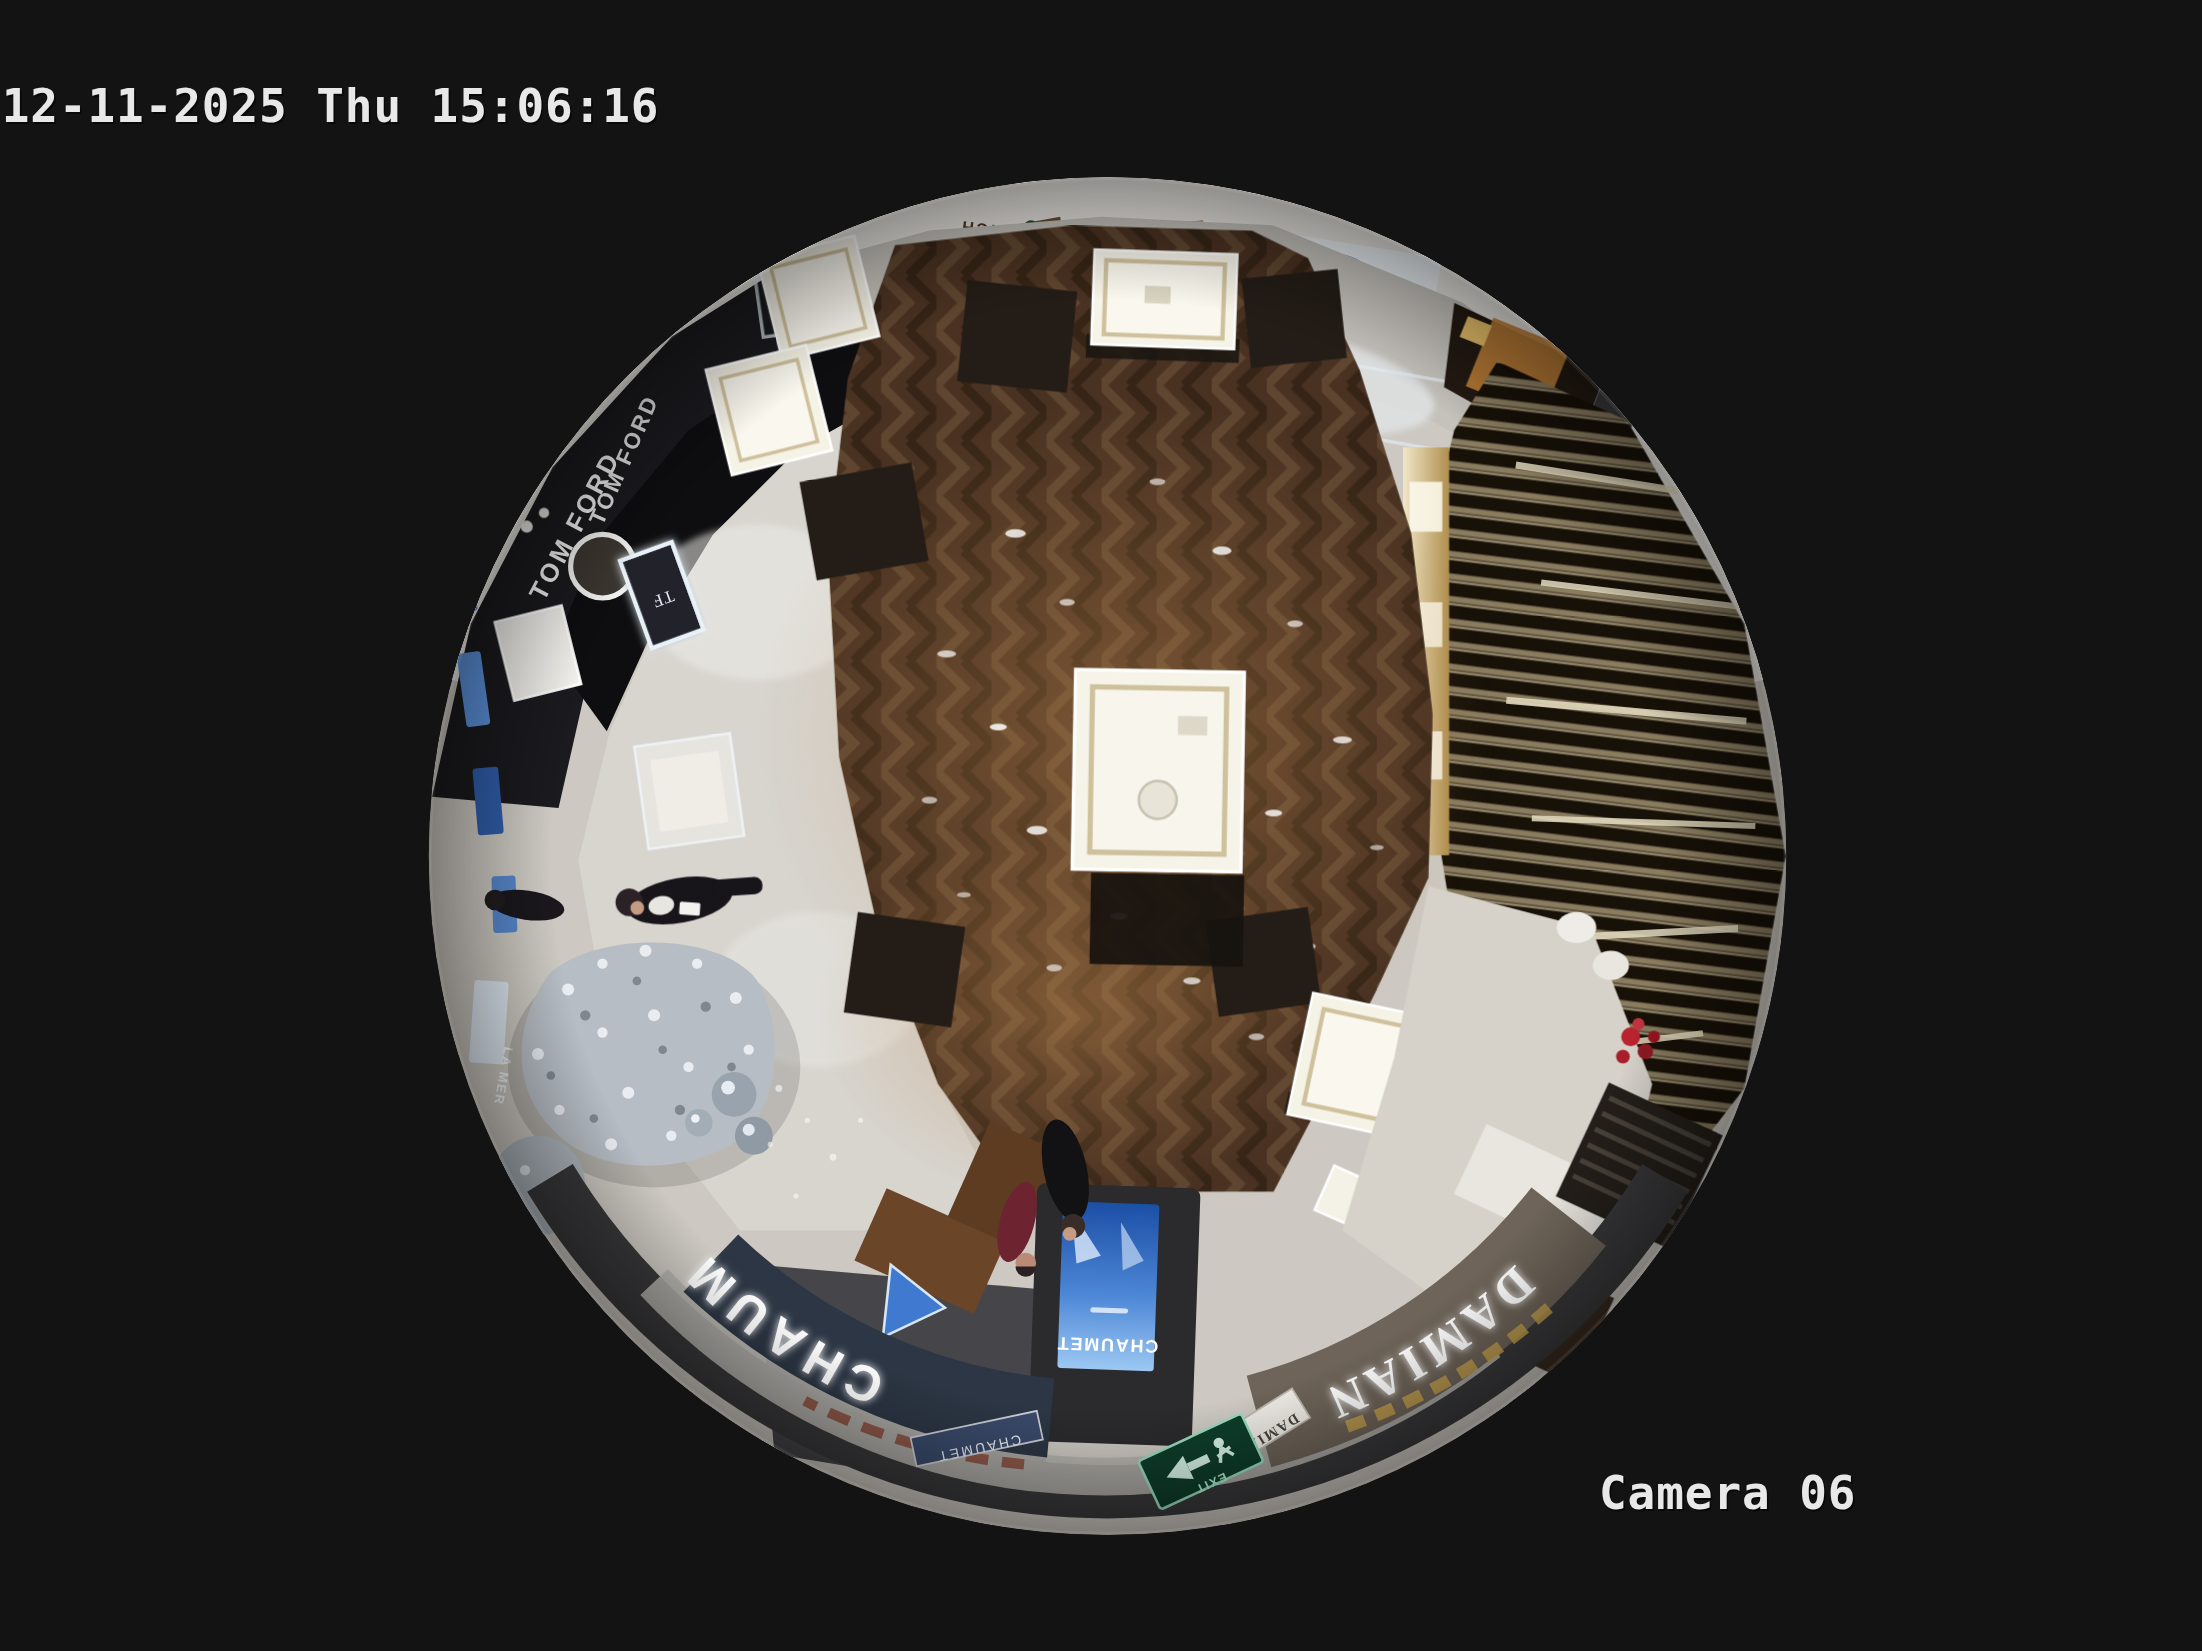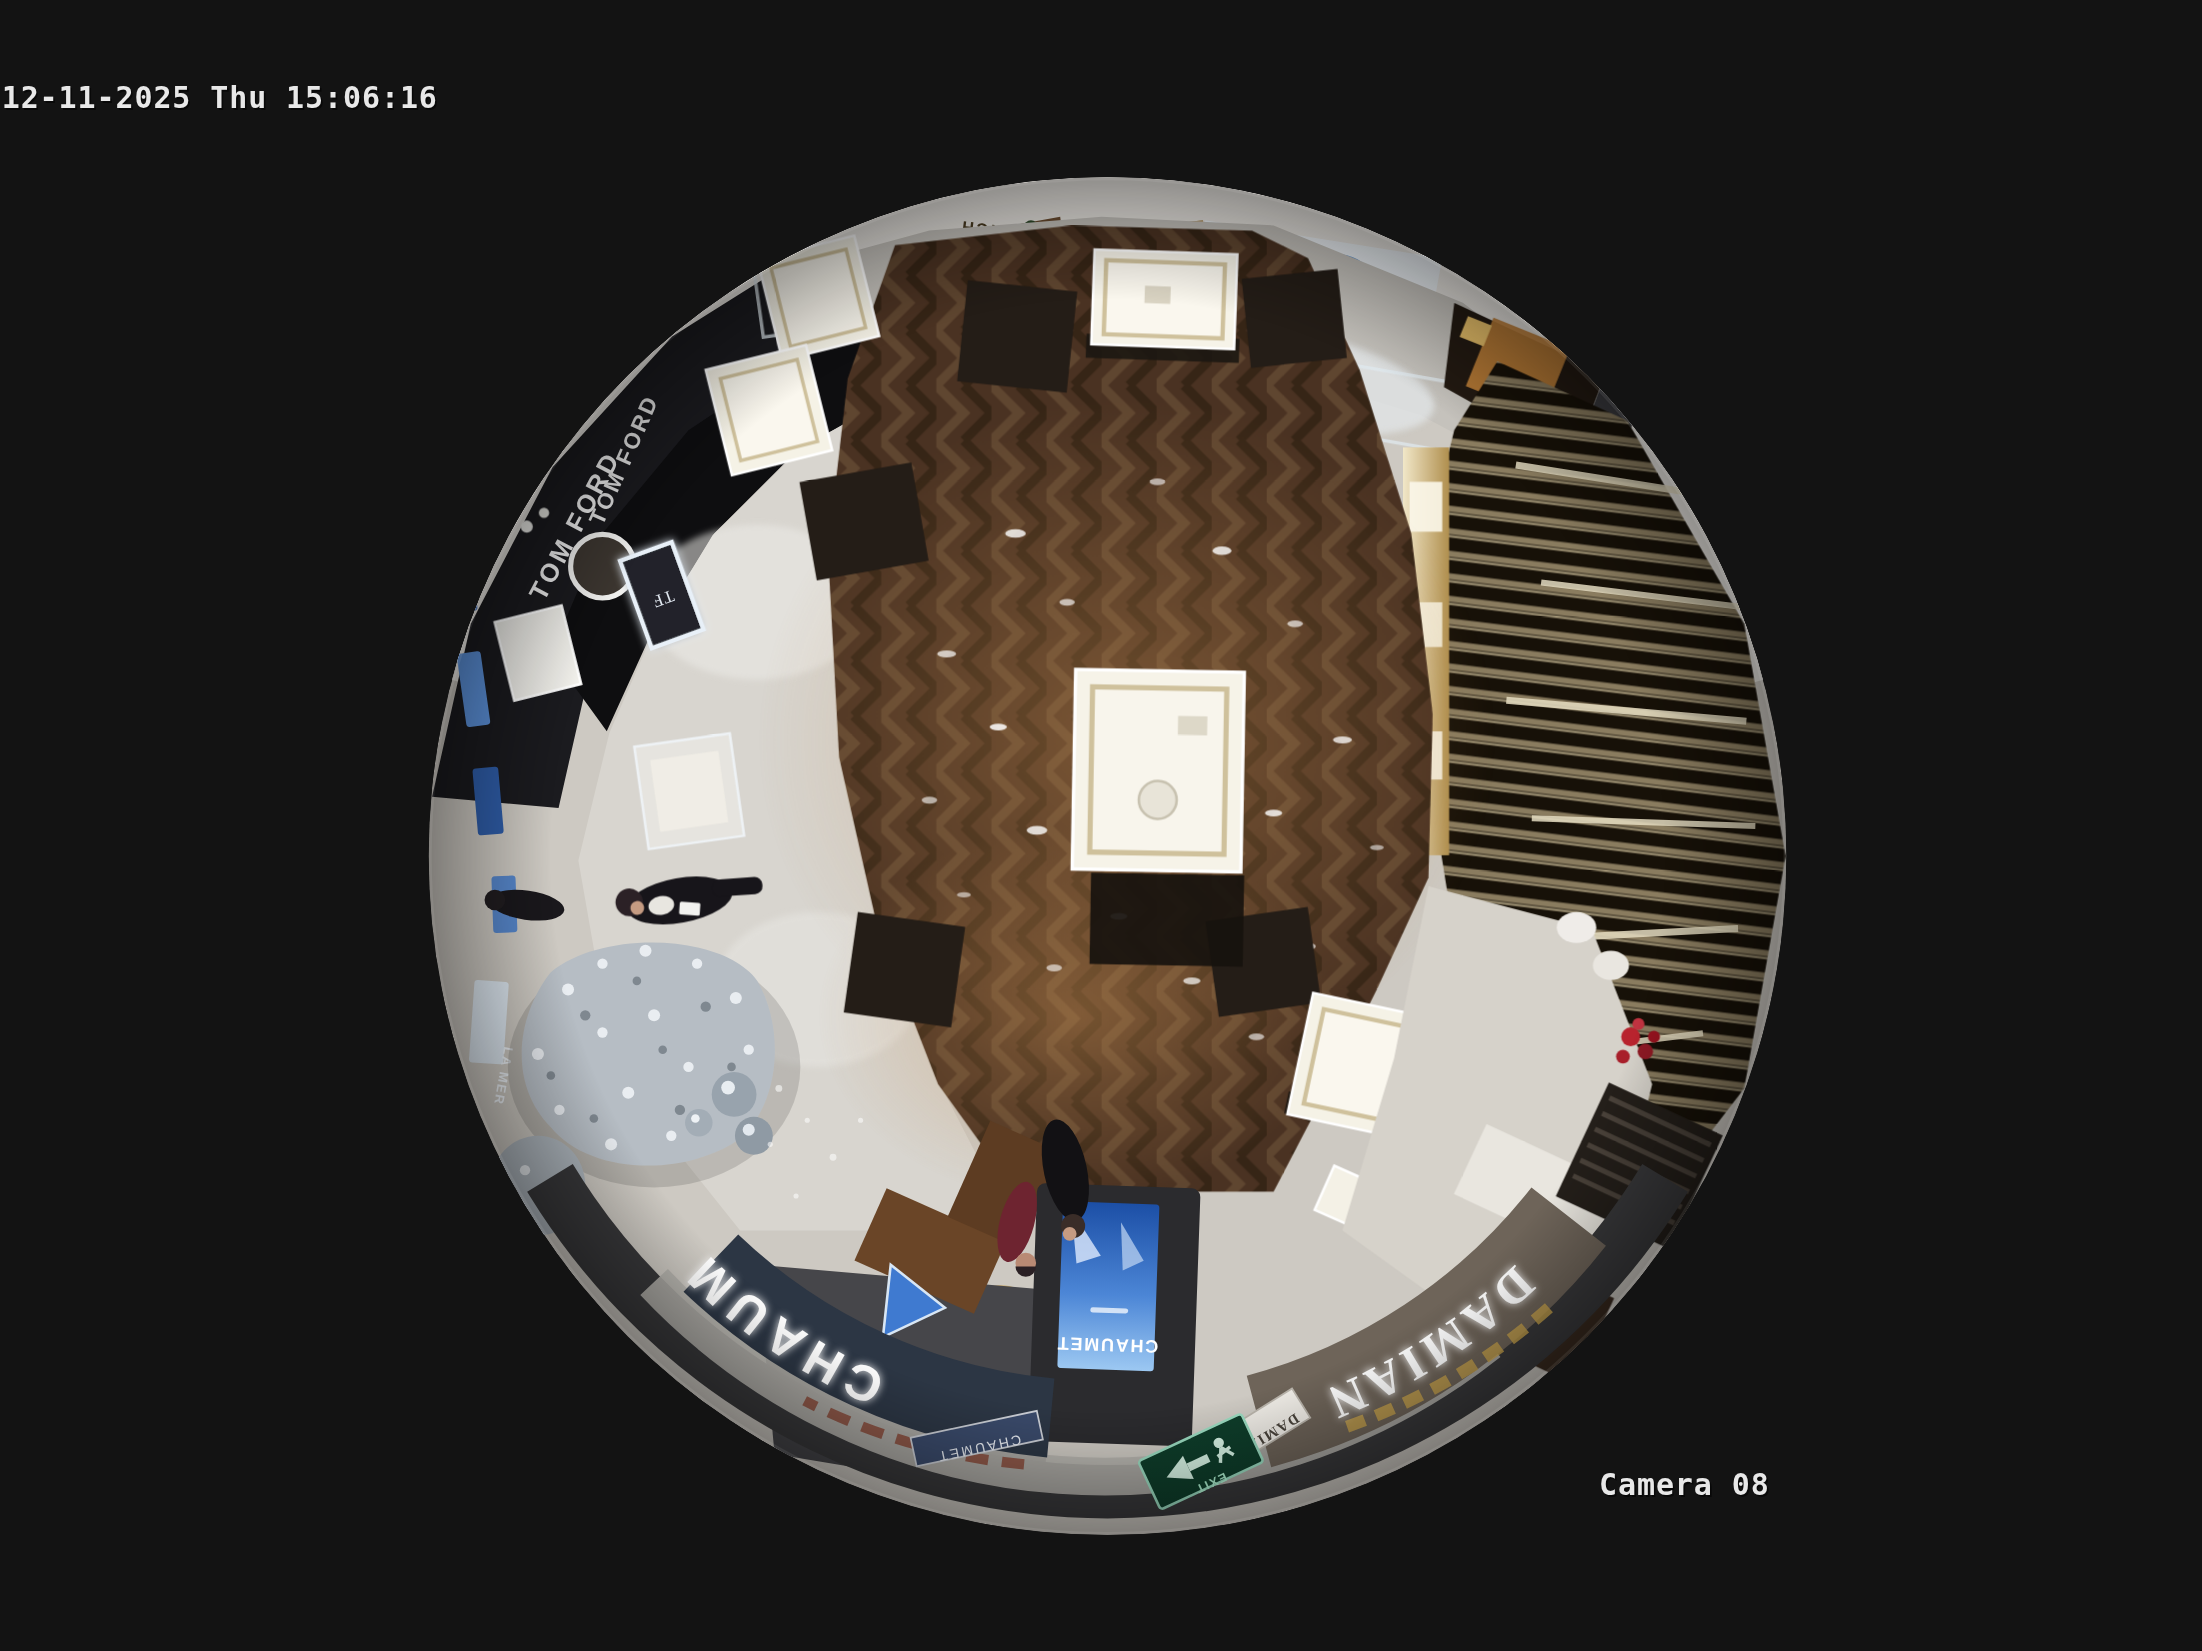--- a/index.html
+++ b/index.html
@@ -1,18 +1,18 @@
 <!DOCTYPE html>
 <html style="font-size:13.8px"><head>
 <meta charset="utf-8">
 <style>
   html,body{margin:0;padding:0;background:#131313;}
   .stage{position:relative;width:2203px;height:1652px;overflow:hidden;background:#131313;
          font-family:"DejaVu Sans Mono", monospace;}
-  .osd{position:absolute;color:#e8e8e8;font-weight:700;font-size:30px;line-height:1;
+  .osd{position:absolute;color:#e8e8e8;font-weight:700;font-size:46px;line-height:1;
        letter-spacing:0.9px;white-space:pre;text-shadow:1.7px 1.7px 0 rgba(0,0,0,.55);}
   .osd-timestamp{left:1.7px;top:83px;}
   .osd-camera{left:1599px;top:1470px;}
   svg{position:absolute;left:0;top:0;}
   text{user-select:none;}
 </style>
 </head>
 <body>
 
 <div class="stage">
@@ -394,15 +394,15 @@
           <text x="1396" y="1712" transform="rotate(180 1396 1717)" text-anchor="middle" font-family="Liberation Sans, sans-serif" font-size="14" font-weight="bold" fill="#aef0d0" letter-spacing="2">EXIT</text>
         </g>
       </g>
 
       <circle cx="1287" cy="995" r="789" fill="url(#vg)"></circle>
       <circle cx="1287" cy="995" r="787" fill="none" stroke="#ffffff" stroke-opacity=".07" stroke-width="3"></circle>
     </g>
   </svg>
 
   <div class="osd osd-timestamp">12-11-2025 Thu 15:06:16</div>
-  <div class="osd osd-camera">Camera 08</div>
+  <div class="osd osd-camera">Camera 06</div>
 </div>
 
 
 </body></html>

